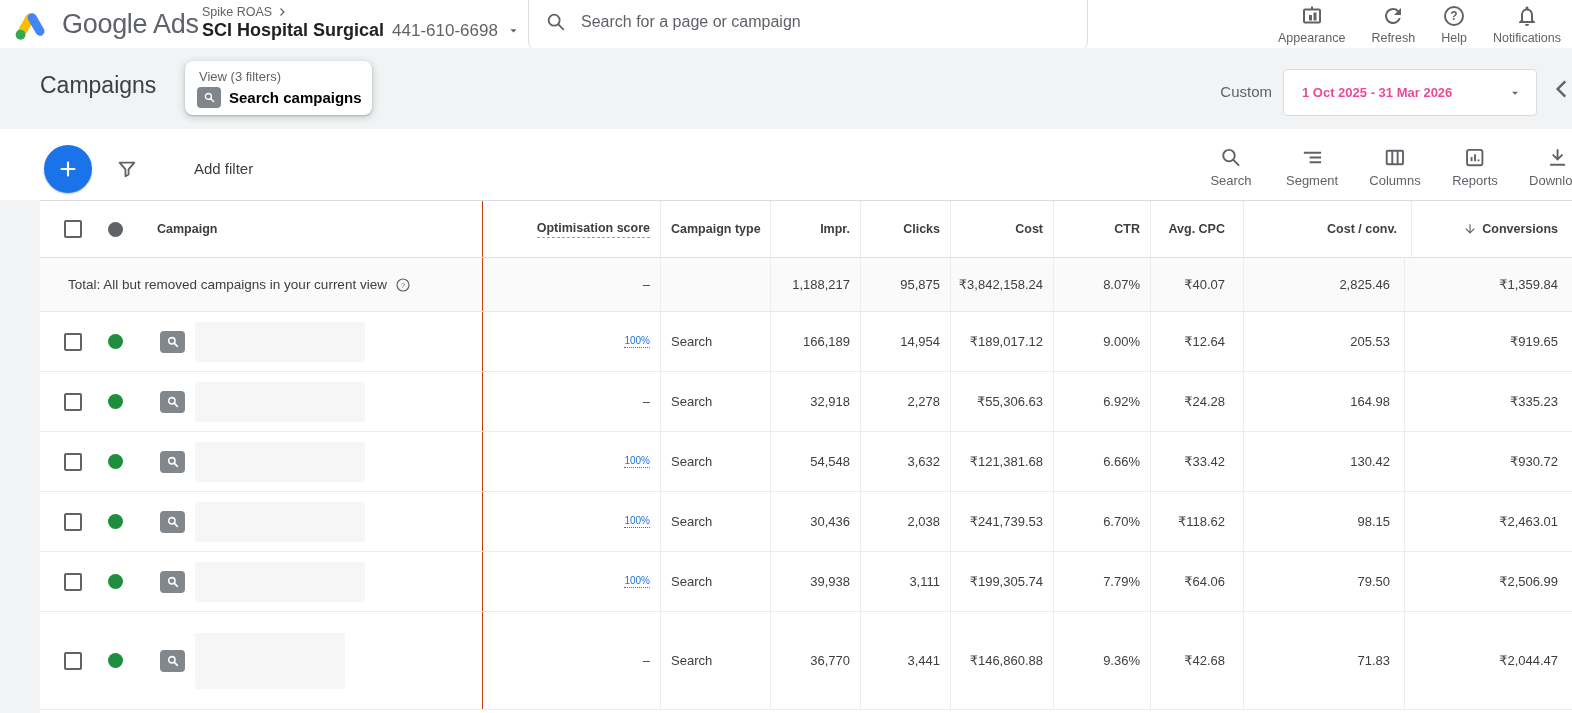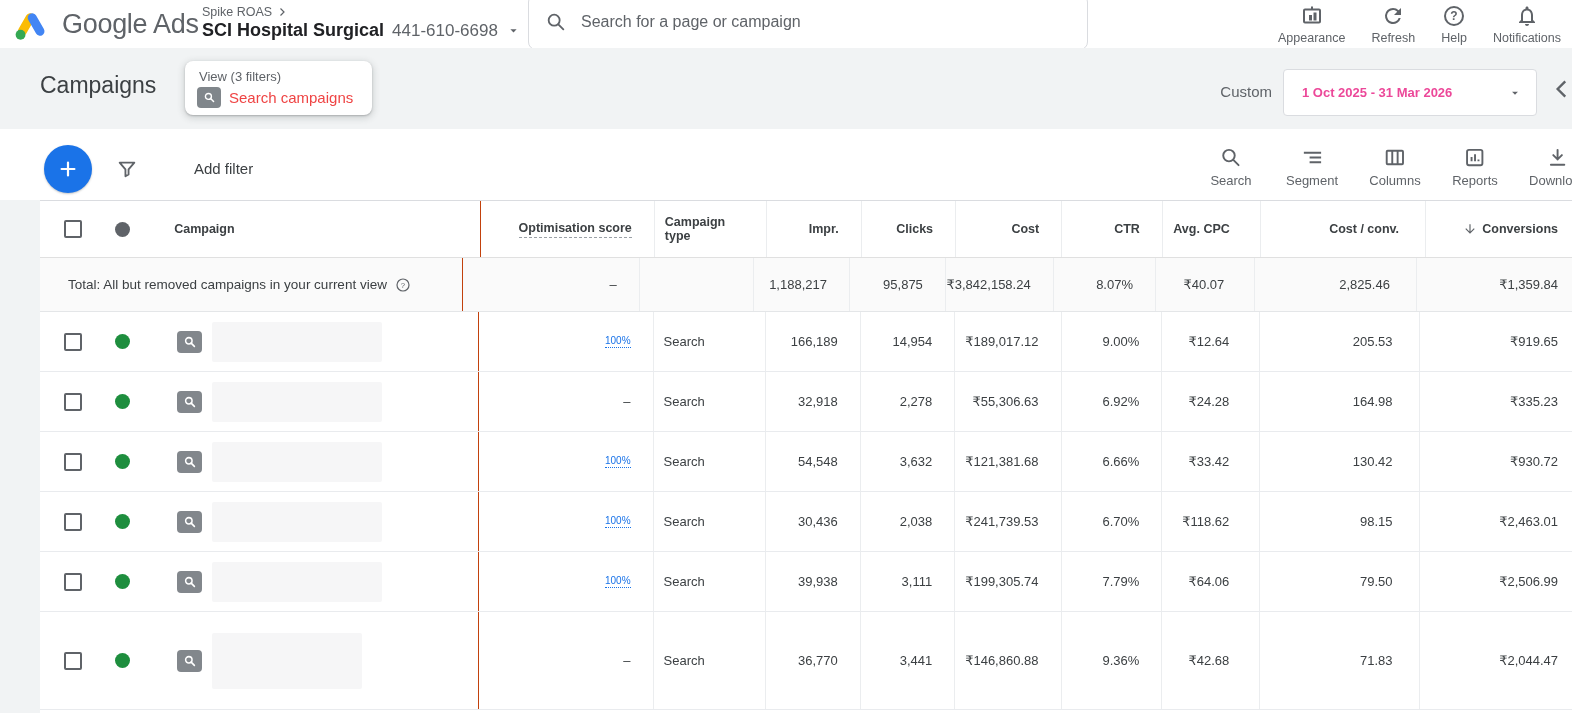--- a/index.html
+++ b/index.html
@@ -37,21 +37,21 @@
   
   .band { position:absolute; top:48px; left:0; right:0; height:81px; background:#f1f3f4; }
   .page-title { position:absolute; left:40px; top:24px; font-size:23px; color:#3c4043; }
   .view-card {
     position:absolute; left:185px; top:13px; width:187px; height:54px;
     background:#fff; border-radius:8px; padding:8px 10px 8px 8px;
     box-shadow:0 1px 2px rgba(60,64,67,.3), 0 2px 6px 2px rgba(60,64,67,.15);
   }
   .view-line1 { font-size:13px; color:#5f6368; margin-left:6px; }
   .view-line2 { display:flex; align-items:center; gap:8px; margin-top:3px; margin-left:4px; }
-  .view-line2 .txt { font-size:15px; font-weight:normal; color:#ef4444; white-space:nowrap; }
+  .view-line2 .txt { font-size:15px; font-weight:bold; color:#000000; white-space:nowrap; }
   .mini-badge {
     width:24px; height:21px; border-radius:4px; background:#80868b;
     display:flex; align-items:center; justify-content:center; flex:0 0 auto;
   }
   .custom-label { position:absolute; right:300px; top:35px; font-size:15px; color:#5f6368; }
   .date-btn {
     position:absolute; left:1283px; top:21px; width:254px; height:47px;
     background:#fff; border:1px solid #dadce0; border-radius:4px;
     display:flex; align-items:center; justify-content:space-between;
     padding:0 14px 0 18px; cursor:pointer;
@@ -70,21 +70,21 @@
   .add-filter-label { font-size:15px; color:#3c4043; }
   .tb-action {
     position:absolute; top:9px; transform:translateX(-50%);
     display:flex; flex-direction:column; align-items:center; gap:4px; cursor:pointer;
   }
   .tb-action .lbl { font-size:13px; color:#5f6368; white-space:nowrap; }
 
   
   .left-strip { position:absolute; left:0; top:200px; width:40px; bottom:0; background:#f1f3f4; }
   .table { position:absolute; left:40px; top:200px; width:1532px; bottom:0; background:#fff; border-top:1px solid #dadce0; }
-  .trow { display:flex; width:1532px; align-items:stretch;gap:12px; }
+  .trow { display:flex; width:1532px; align-items:stretch; }
   .thead { height:57px; border-bottom:1px solid #e0e0e0; }
   .total-row { height:54px; background:#fafafa; border-bottom:1px solid #e4e6e8; }
   .drow { height:60px; border-bottom:1px solid #e9ebee; }
   .drow.tall { height:98px; }
   .c { display:flex; align-items:center; font-size:13px; color:#3c4043; }
   .c0 { width:55px; padding-left:24px; }
   .c1 { width:40px; justify-content:center; }
   .c2 { width:347px; }
   .c3 { width:178px; justify-content:flex-end; padding-right:10px; border-left:1px solid #c2410c; }
   .c4 { width:110px; padding-left:10px; border-left:1px solid #ebedef; }

